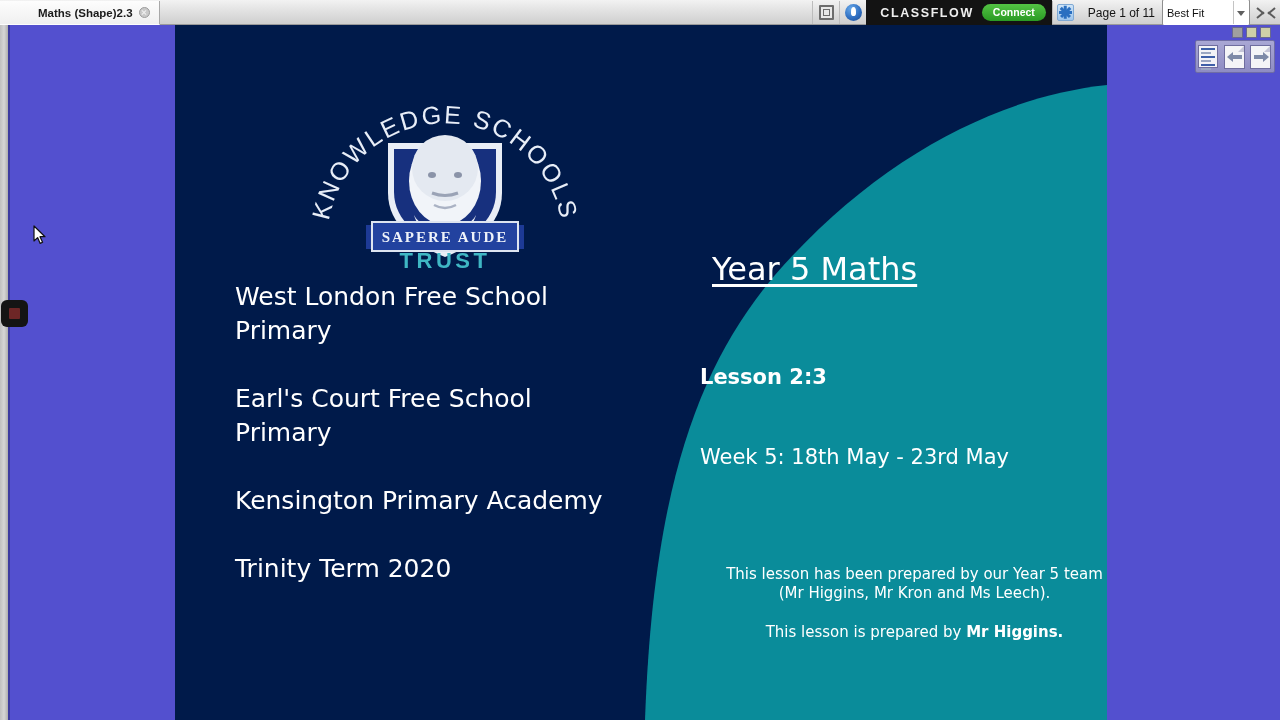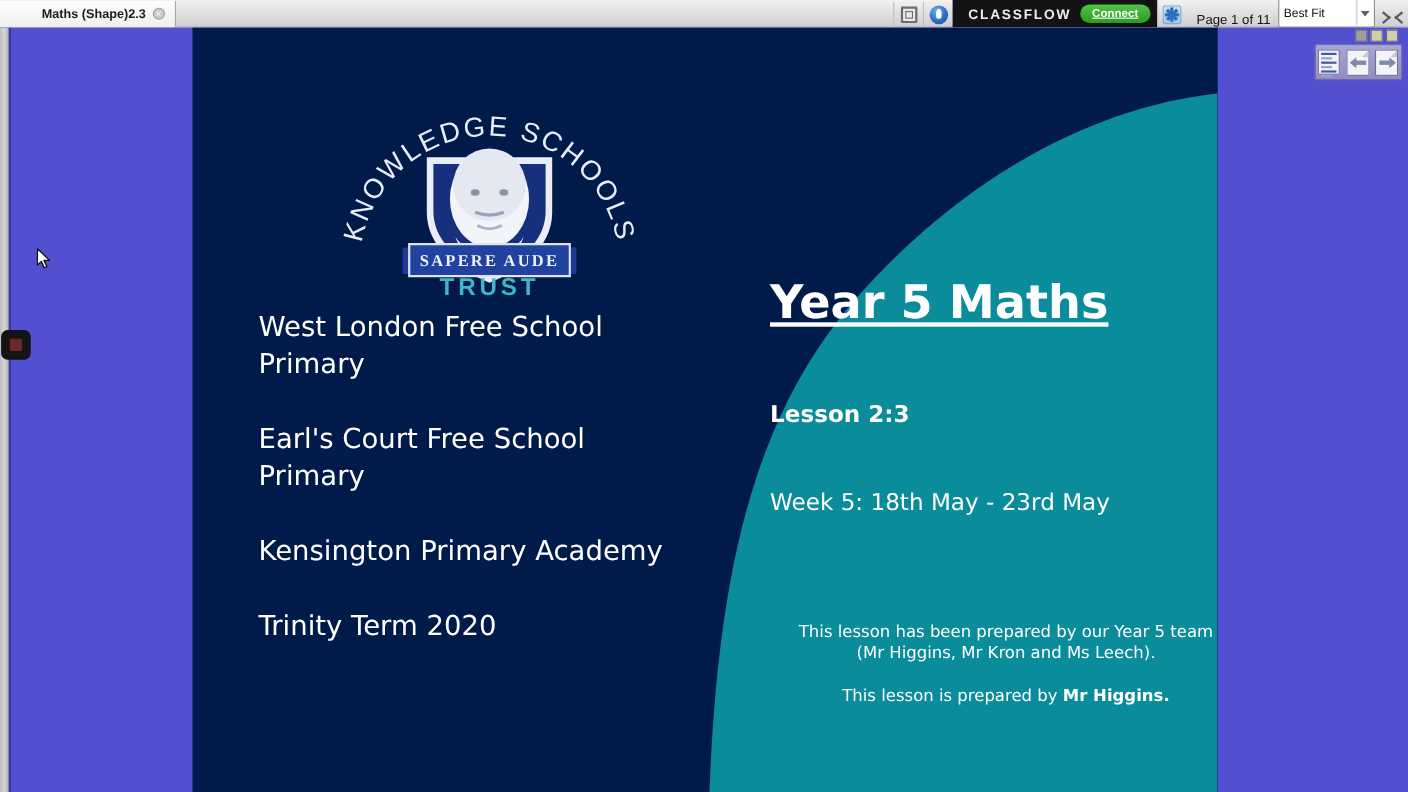--- a/index.html
+++ b/index.html
@@ -69,21 +69,21 @@
     width: 6px; height: 1px;
     background: #f0f0f0;
   }
   .tab-close::before { transform: rotate(45deg); }
   .tab-close::after  { transform: rotate(-45deg); }
 
   .chrome-spacer { flex: 1 1 auto; }
 
   .chrome-right {
     display: flex;
-    align-items: flex-end;
+    align-items: center;
     height: 25px;
   }
 
   .tb-btn {
     width: 26px; height: 23px;
     display: flex; align-items: center; justify-content: center;
     border-left: 1px solid #bcbcbc;
   }
   .ico-window {
     width: 15px; height: 15px;
@@ -131,21 +131,20 @@
   }
   .cf-connect {
     background: linear-gradient(to bottom, #53c244 0%, #2a9a23 100%);
     color: #ffffff;
     font-size: 10.5px;
     font-weight: bold;
     border-radius: 11px;
     padding: 3px 11px 4px;
     line-height: 1;
     white-space: nowrap;
-    text-decoration: underline;
   }
 
   .ico-snow {
     width: 17px; height: 17px;
     background: linear-gradient(to bottom, #cfe4f7 0%, #9ec5ec 100%);
     border: 1px solid #7fa9d4;
     border-radius: 2px;
     position: relative;
     box-sizing: border-box;
   }
@@ -373,23 +372,23 @@
 
   .panel-text {
     position: absolute;
     left: 525px; top: 0;
     width: 400px;
     color: #ffffff;
     font-family: "DejaVu Sans", sans-serif;
   }
   .panel-title {
     position: absolute;
-    left: 0; top: 225px;
-    font-size: 42px;
-    font-weight: bold;
+    left: 12px; top: 225px;
+    font-size: 32px;
+    font-weight: normal;
     text-decoration: underline;
     text-underline-offset: 4px;
     white-space: nowrap;
   }
   .panel-lesson {
     position: absolute;
     left: 0; top: 340px;
     font-size: 21px;
     font-weight: bold;
     white-space: nowrap;

